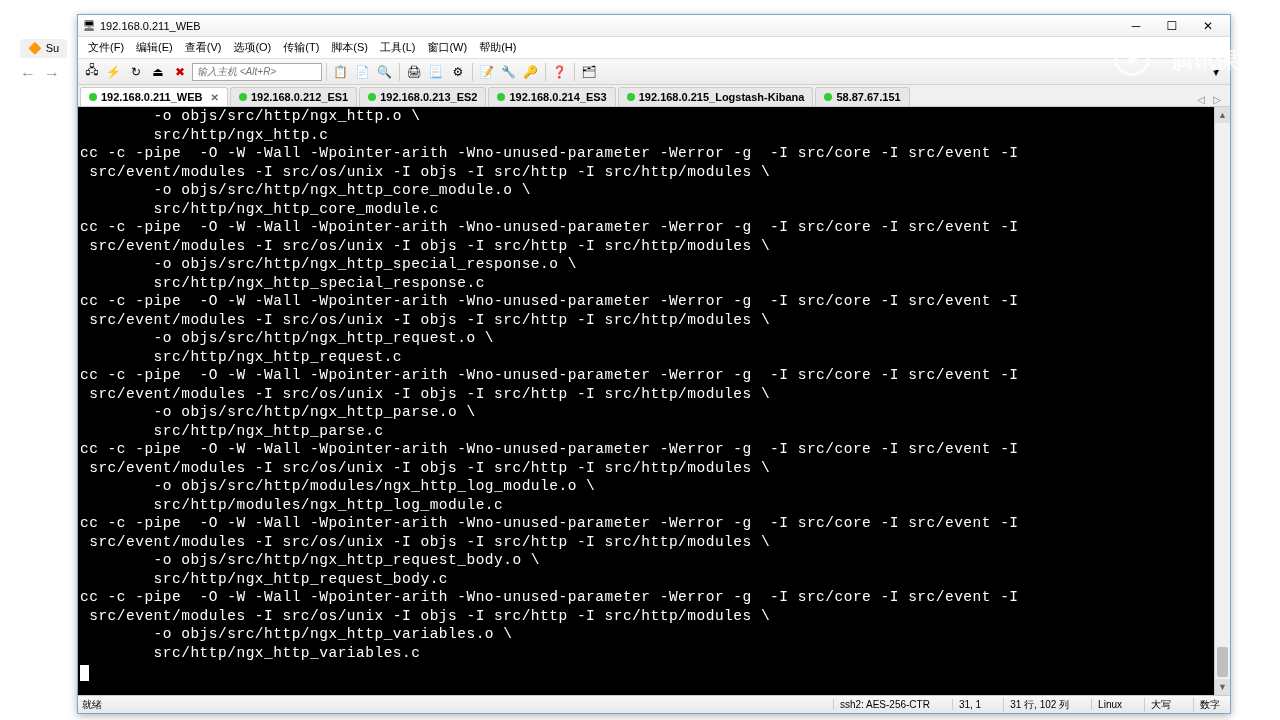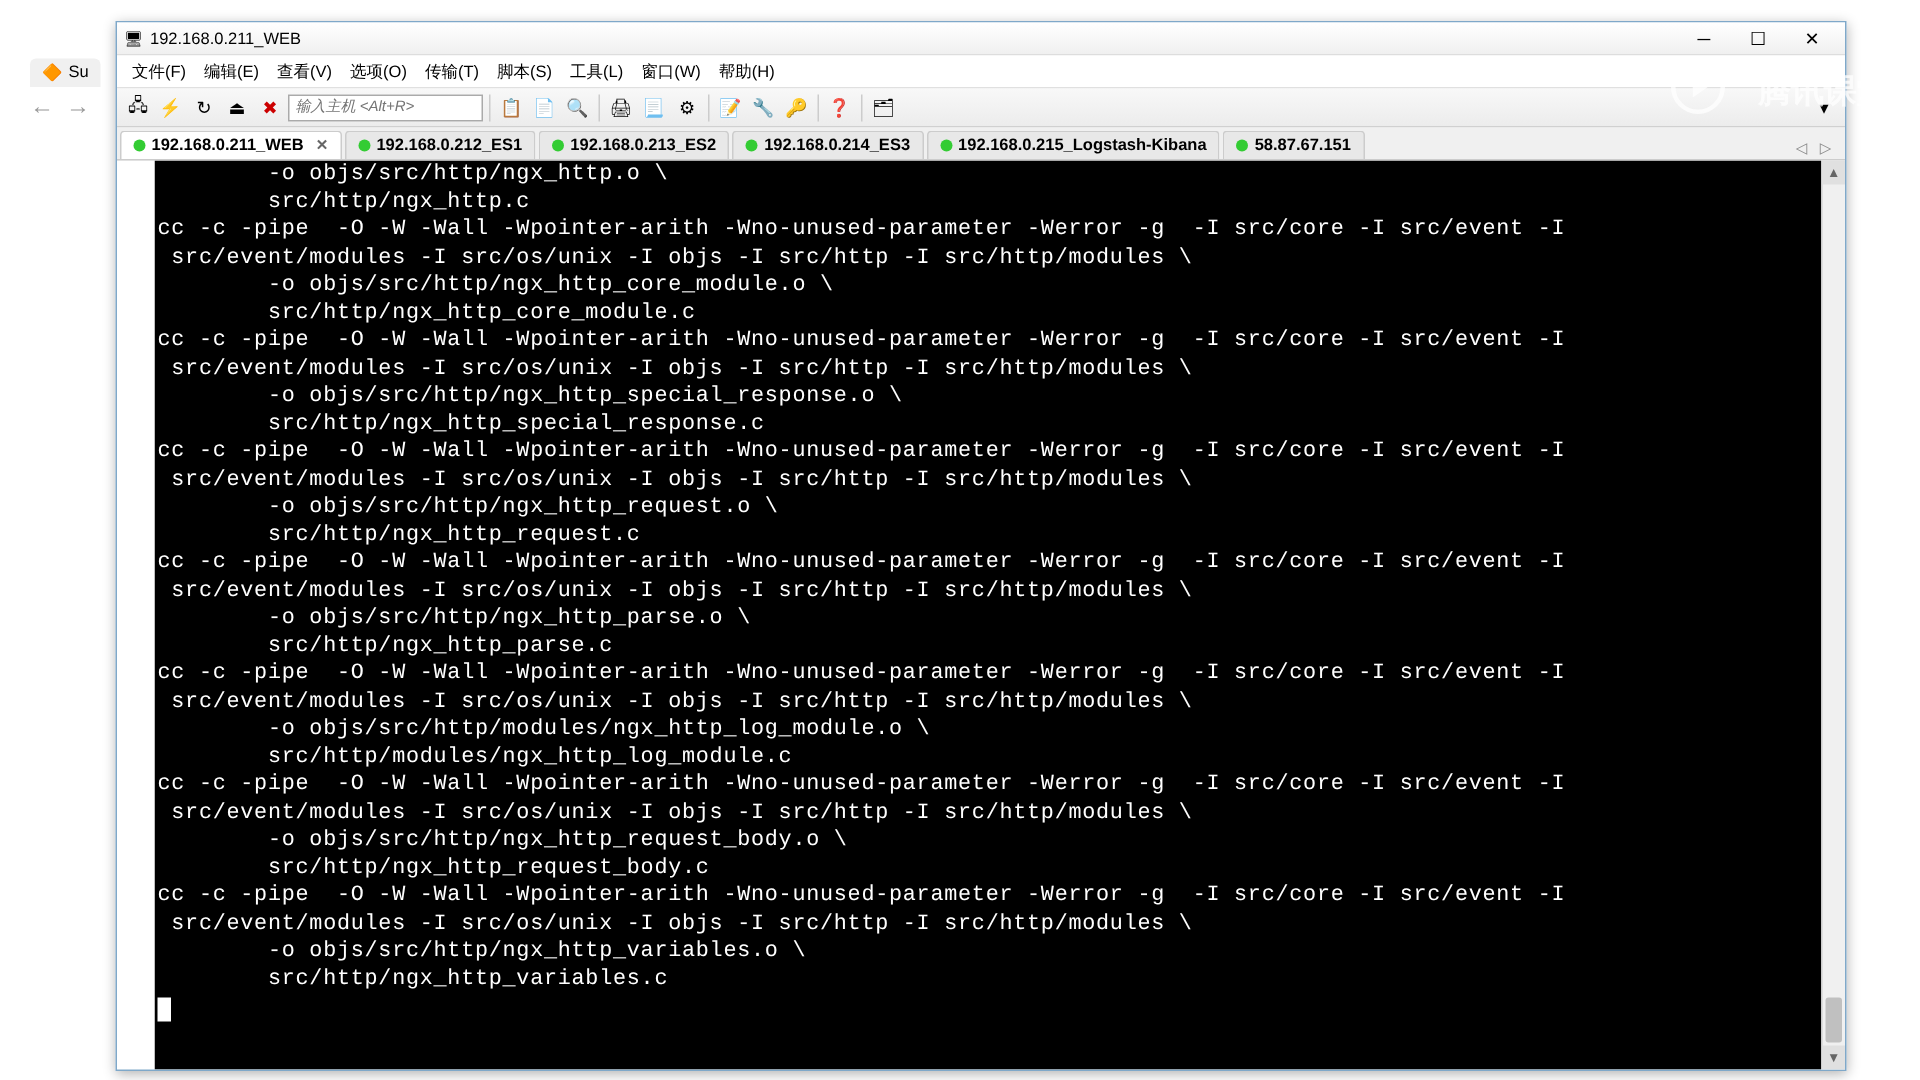--- a/index.html
+++ b/index.html
@@ -206,21 +206,20 @@
   color: #888;
   cursor: pointer;
   display: flex;
   align-items: center;
   justify-content: center;
 }
 .terminal-wrap {
   flex: 1;
   display: flex;
   overflow: hidden;
-  margin-left: 25px;
 }
 .terminal {
   flex: 1;
   background: #000;
   color: #fff;
   font-family: "Consolas", "Courier New", monospace;
   font-size: 14.5px;
   line-height: 18.5px;
   padding: 0 2px;
   white-space: pre;
@@ -410,14 +409,24 @@
         -o objs/src/http/ngx_http_variables.o \
         src/http/ngx_http_variables.c
 <span class="cursor"></span></div>
     <div class="scrollbar">
       <div class="scroll-btn">▲</div>
       <div class="scroll-thumb"></div>
       <div class="scroll-btn" style="position:absolute;bottom:0;left:0;right:0">▼</div>
     </div>
   </div>
 
+  <div class="statusbar">
+    <span>就绪</span>
+    <span class="spacer"></span>
+    <span class="box">ssh2: AES-256-CTR</span>
+    <span class="box">31,  1</span>
+    <span class="box">31 行, 102 列</span>
+    <span class="box">Linux</span>
+    <span class="box">大写</span>
+    <span class="box">数字</span>
+  </div>
 
 </div>
 
 </body></html>

